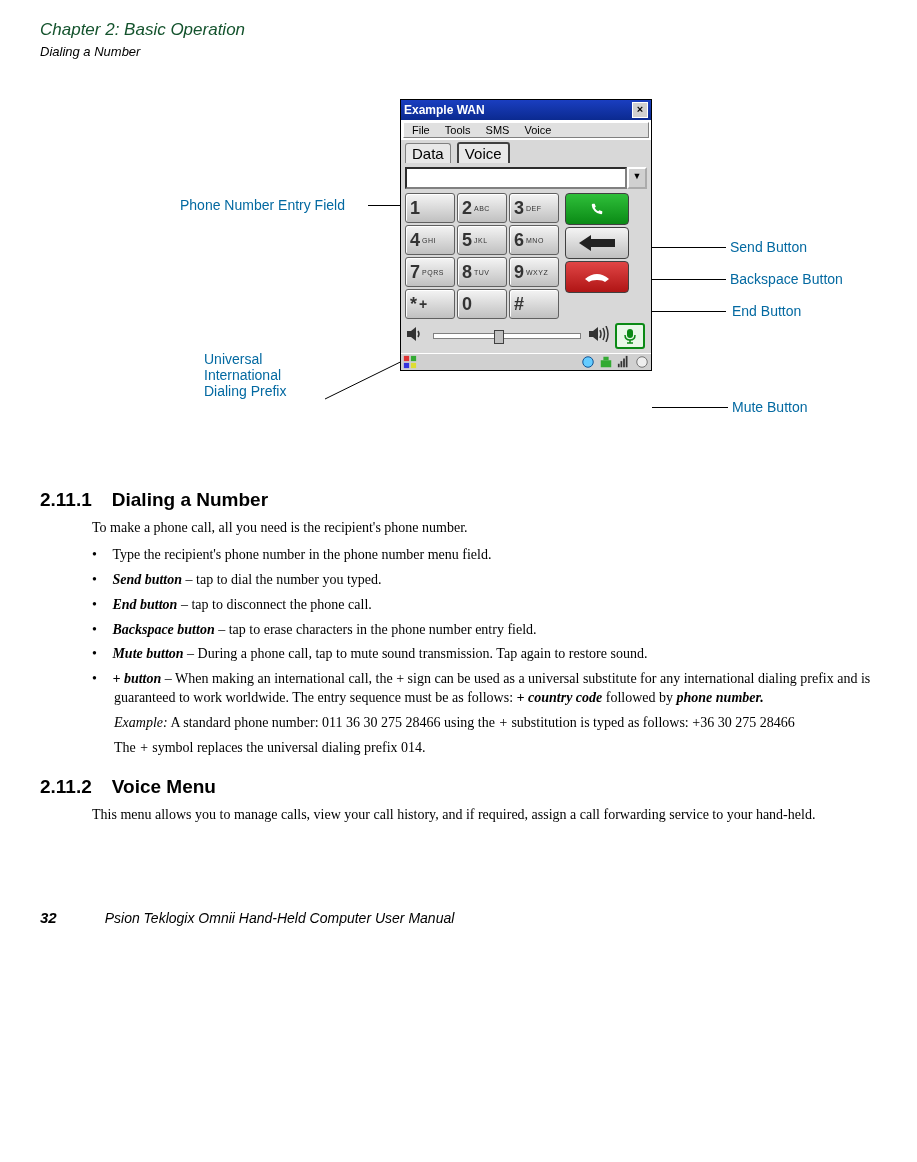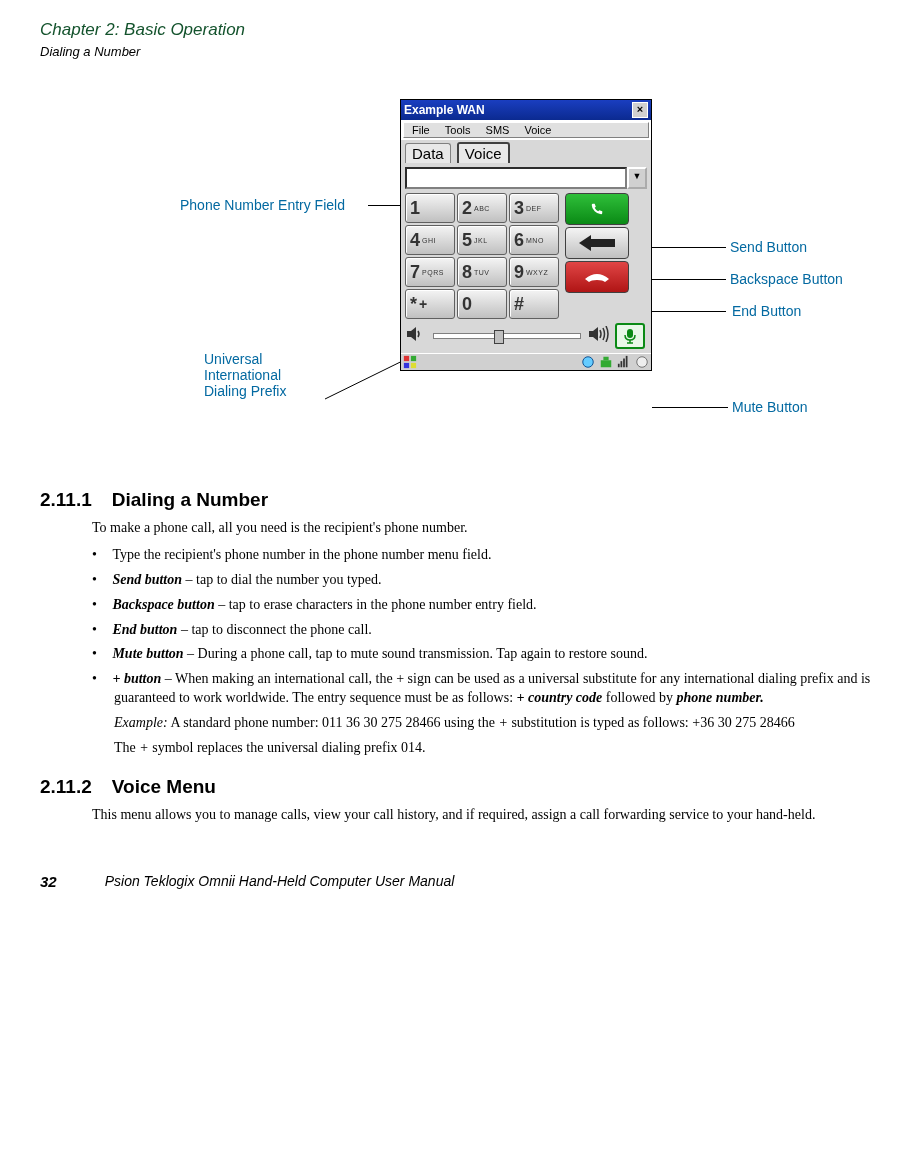--- a/index.html
+++ b/index.html
@@ -259,23 +259,23 @@
     text-indent:-22px;
     margin:6px 0;
   }
   ul.bullets li::before {
     content:"• ";
     padding-right:12px;
   }
   .bi { font-weight:bold; font-style:italic;}
   .it { font-style:italic;}
   .footer {
-    margin-top:48px;
-    display:flex;
-    align-items:flex-start;
+    margin-top:84px;
+    display:flex;
+    align-items:flex-end;
   }
   .pagen {
     font-family: "Trebuchet MS", Verdana, sans-serif;
     font-style:italic;
     font-weight:bold;
     font-size:15px;
   }
   .foot-title {
     font-family: "Trebuchet MS", Verdana, sans-serif;
     font-style:italic;
@@ -458,22 +458,22 @@
 
   <div class="section-heading-row">
     <span class="section-num">2.11.1</span>
     <span class="section-title">Dialing a Number</span>
   </div>
   <div class="body-text">
     <p>To make a phone call, all you need is the recipient's phone number.</p>
     <ul class="bullets">
       <li><span>Type the recipient's phone number in the phone number menu field.</span></li>
       <li><span class="bi">Send button</span><span> – tap to dial the number you typed.</span></li>
+      <li><span class="bi">End button</span><span> – tap to disconnect the phone call.</span></li>
       <li><span class="bi">Backspace button</span><span> – tap to erase characters in the phone number entry field.</span></li>
-      <li><span class="bi">End button</span><span> – tap to disconnect the phone call.</span></li>
       <li><span class="bi">Mute button</span><span> – During a phone call, tap to mute sound transmission. Tap again to restore sound.</span></li>
       <li>
         <span class="bi"> + button</span><span> – When making an international call, the + sign can be used as a universal substitute for any international dialing prefix and is guaranteed to work worldwide. The entry sequence must be as follows: </span><span class="bi">+ country code</span><span> followed by </span><span class="bi">phone number.</span>
         <div style="text-indent:0;margin-top:6px;">
           <span class="it">Example:</span><span> A standard phone number: 011 36 30 275 28466 using the </span><span class="it">+</span><span> substitution is typed as follows: +36 30 275 28466</span>
         </div>
         <div style="text-indent:0;margin-top:6px;">
           <span>The </span><span class="it">+</span><span> symbol replaces the universal dialing prefix 014.</span>
         </div>
       </li>

